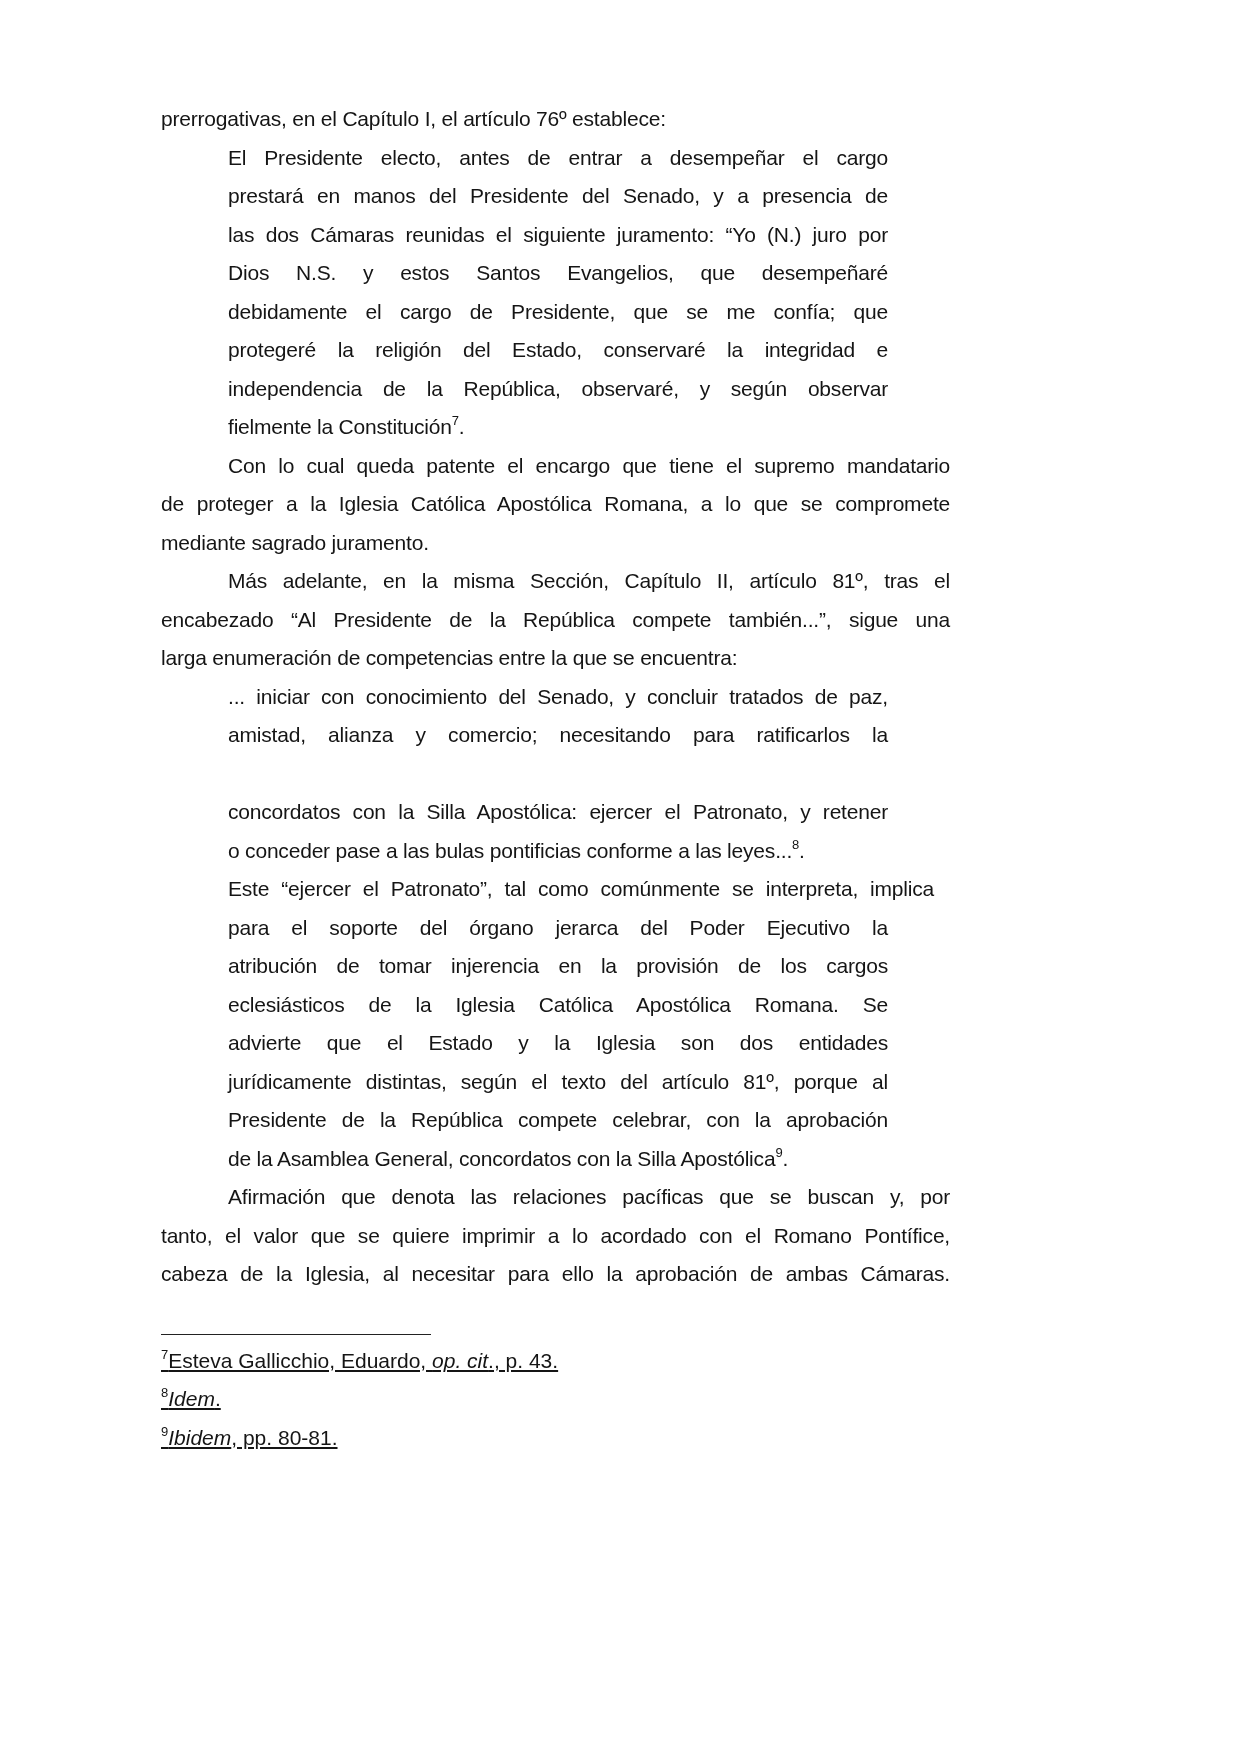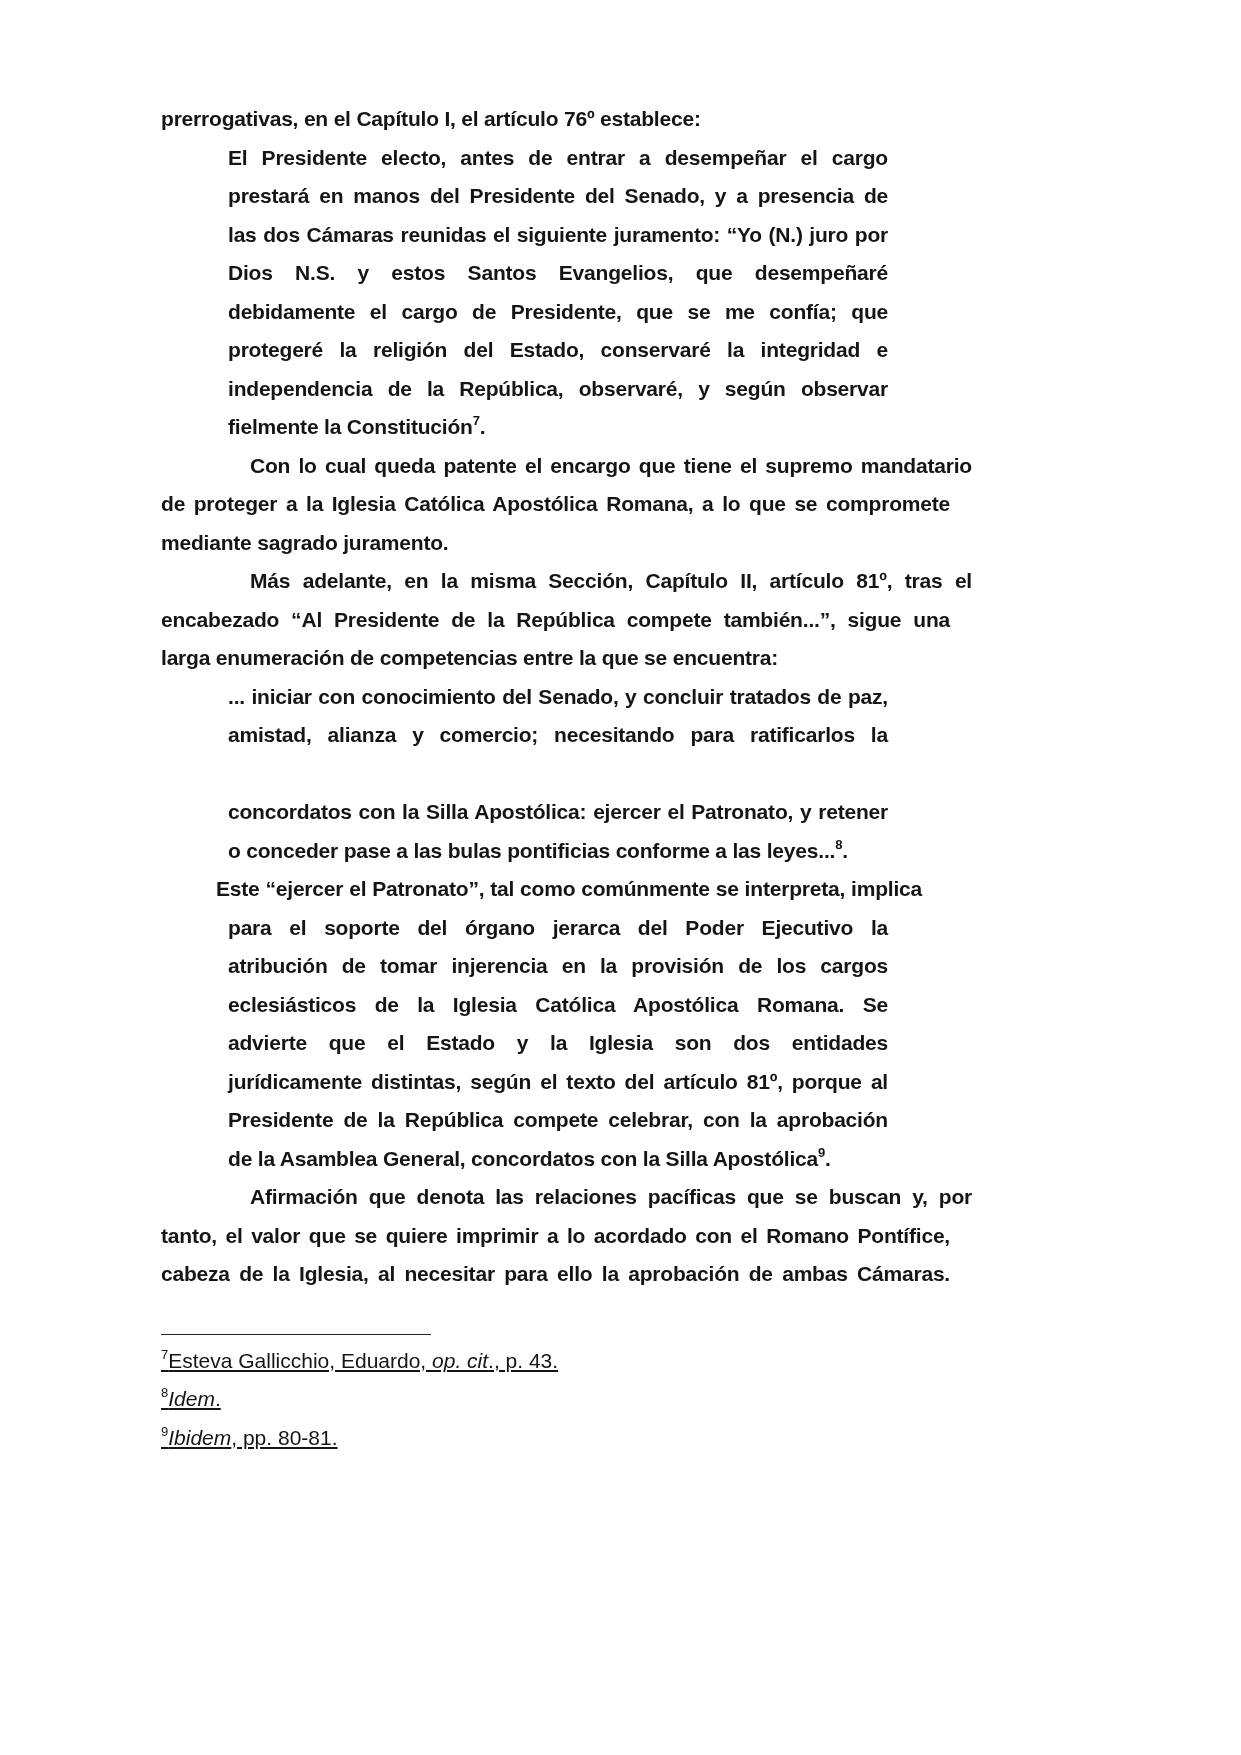--- a/index.html
+++ b/index.html
@@ -1,23 +1,23 @@
 <!DOCTYPE html>
 <html><head>
 <meta charset="utf-8">
 <style>
   html, body { margin: 0; padding: 0; background: #ffffff; }
   body { width: 1241px; height: 1755px; position: relative; overflow: hidden; }
   .page { position: absolute; left: 0; top: 0; width: 1241px; height: 1755px; background: #ffffff; color: #111111; font-family: "Liberation Sans", sans-serif; }
-  .line { position: absolute; font-size: 21px; line-height: 28px; white-space: nowrap; color: #151515; letter-spacing: -0.2px; font-weight: bold; }
+  .line { position: absolute; font-size: 21px; line-height: 28px; white-space: nowrap; color: #151515; letter-spacing: -0.2px; }
   .just { text-align: justify; text-align-last: justify; white-space: normal; }
   .full { left: 161px; width: 789px; }
   .block { left: 228px; width: 660px; }
-  .blockwide { left: 216px; width: 706px; }
-  .indent-first { left: 228px; width: 722px; margin-left: 22px; }
+  .blockwide { left: 228px; width: 706px; }
+  .indent-first { left: 228px; width: 722px; }
   sup { font-size: 13px; line-height: 0; vertical-align: 0; position: relative; top: -9px; }
   .fn { position: absolute; left: 161px; font-size: 21px; line-height: 28px; white-space: nowrap; color: #151515; text-decoration: underline; }
   .fn sup { font-size: 13px; top: -9px; }
   .rule { position: absolute; left: 161px; top: 1334px; width: 270px; height: 1px; background: #222222; }
   i { font-style: italic; }
 </style>
 </head>
 <body>
 
 <div class="page">

